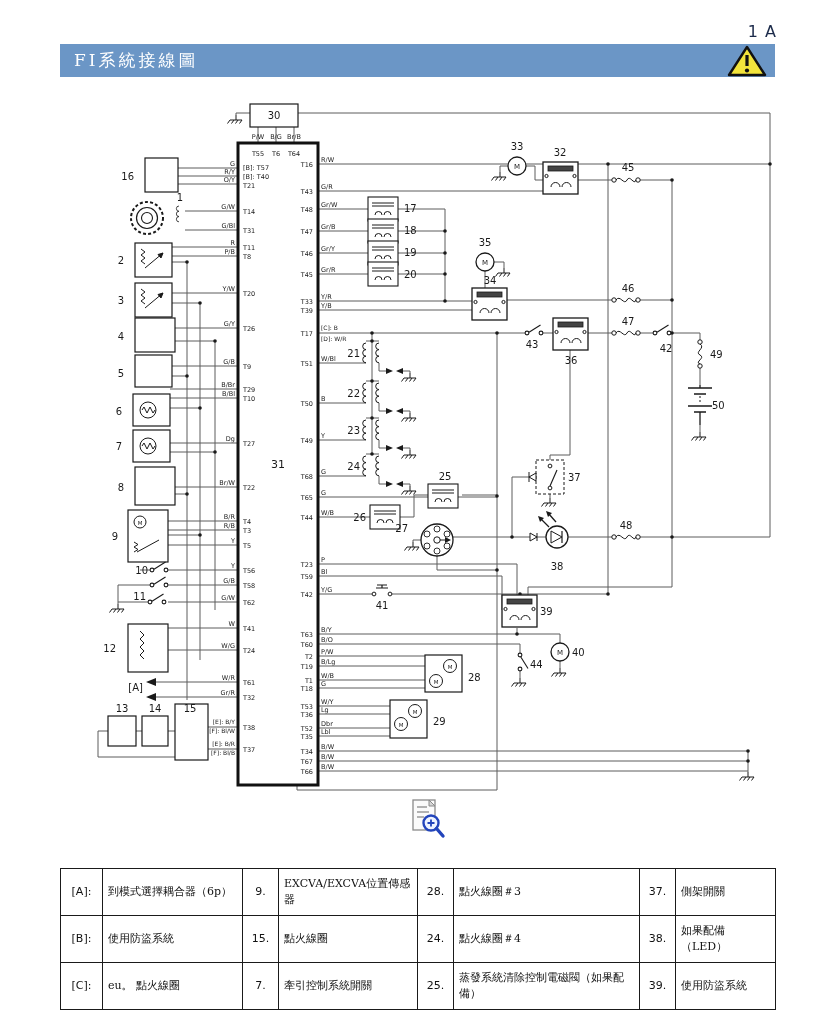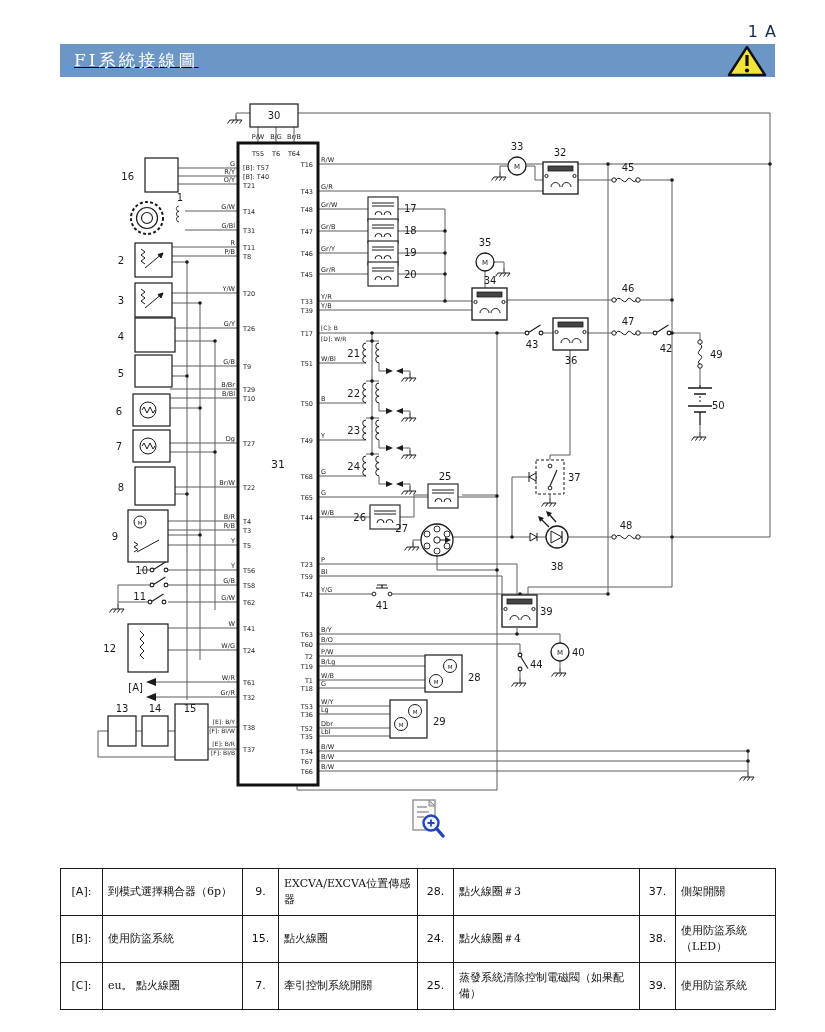--- a/index.html
+++ b/index.html
@@ -1,18 +1,18 @@
 <!DOCTYPE html>
 <html><head>
 <meta charset="utf-8">
 <style>
   html,body{margin:0;padding:0;background:#fff;}
   body{width:825px;height:1032px;position:relative;font-family:"DejaVu Sans",sans-serif;overflow:hidden;}
   .page-num{position:absolute;top:22px;right:48px;font-size:16px;color:#1b2a4a;font-family:"DejaVu Sans",sans-serif;letter-spacing:1px;}
-  .header-bar{position:absolute;left:60px;top:44px;width:715px;height:33px;background:#6b96c6;display:flex;align-items:center;justify-content:space-between;box-sizing:border-box;padding:0 8px 0 14px;text-decoration:underline;}
+  .header-bar{position:absolute;left:60px;top:44px;width:715px;height:33px;background:#6b96c6;display:flex;align-items:center;justify-content:space-between;box-sizing:border-box;padding:0 8px 0 14px;}
   .header-title{color:#fff;font-family:"DejaVu Serif","Liberation Serif",serif;font-size:17px;letter-spacing:3px;}
   .warn{width:40px;height:34px;}
   #diagram{position:absolute;left:0;top:0;}
   svg text{font-family:"DejaVu Sans",sans-serif;fill:#1a1a1a;}
   .legend-table{position:absolute;left:60px;top:868px;width:715px;border-collapse:collapse;table-layout:fixed;
     font-family:"DejaVu Serif","Liberation Serif",serif;font-size:11px;color:#111;}
   .legend-table td{border:1.6px solid #1a1a1a;padding:5px 5px;vertical-align:middle;line-height:1.45;}
   .legend-table td.c-key{text-align:center;font-family:"DejaVu Sans",sans-serif;font-size:11px;}
   .legend-table tr{height:47px;}
 </style>
@@ -524,21 +524,21 @@
         <td class="c-desc">側架開關</td>
       </tr>
       <tr>
         <td class="c-key">[B]:</td>
         <td class="c-desc">使用防盜系統</td>
         <td class="c-key">15.</td>
         <td class="c-desc">點火線圈</td>
         <td class="c-key">24.</td>
         <td class="c-desc">點火線圈＃4</td>
         <td class="c-key">38.</td>
-        <td class="c-desc">使用防盜系統（LED）</td>
+        <td class="c-desc">如果配備（LED）</td>
       </tr>
       <tr>
         <td class="c-key">[C]:</td>
         <td class="c-desc">eu。 點火線圈</td>
         <td class="c-key">7.</td>
         <td class="c-desc">牽引控制系統開關</td>
         <td class="c-key">25.</td>
         <td class="c-desc">蒸發系統清除控制電磁閥（如果配備）</td>
         <td class="c-key">39.</td>
         <td class="c-desc">使用防盜系統</td>

